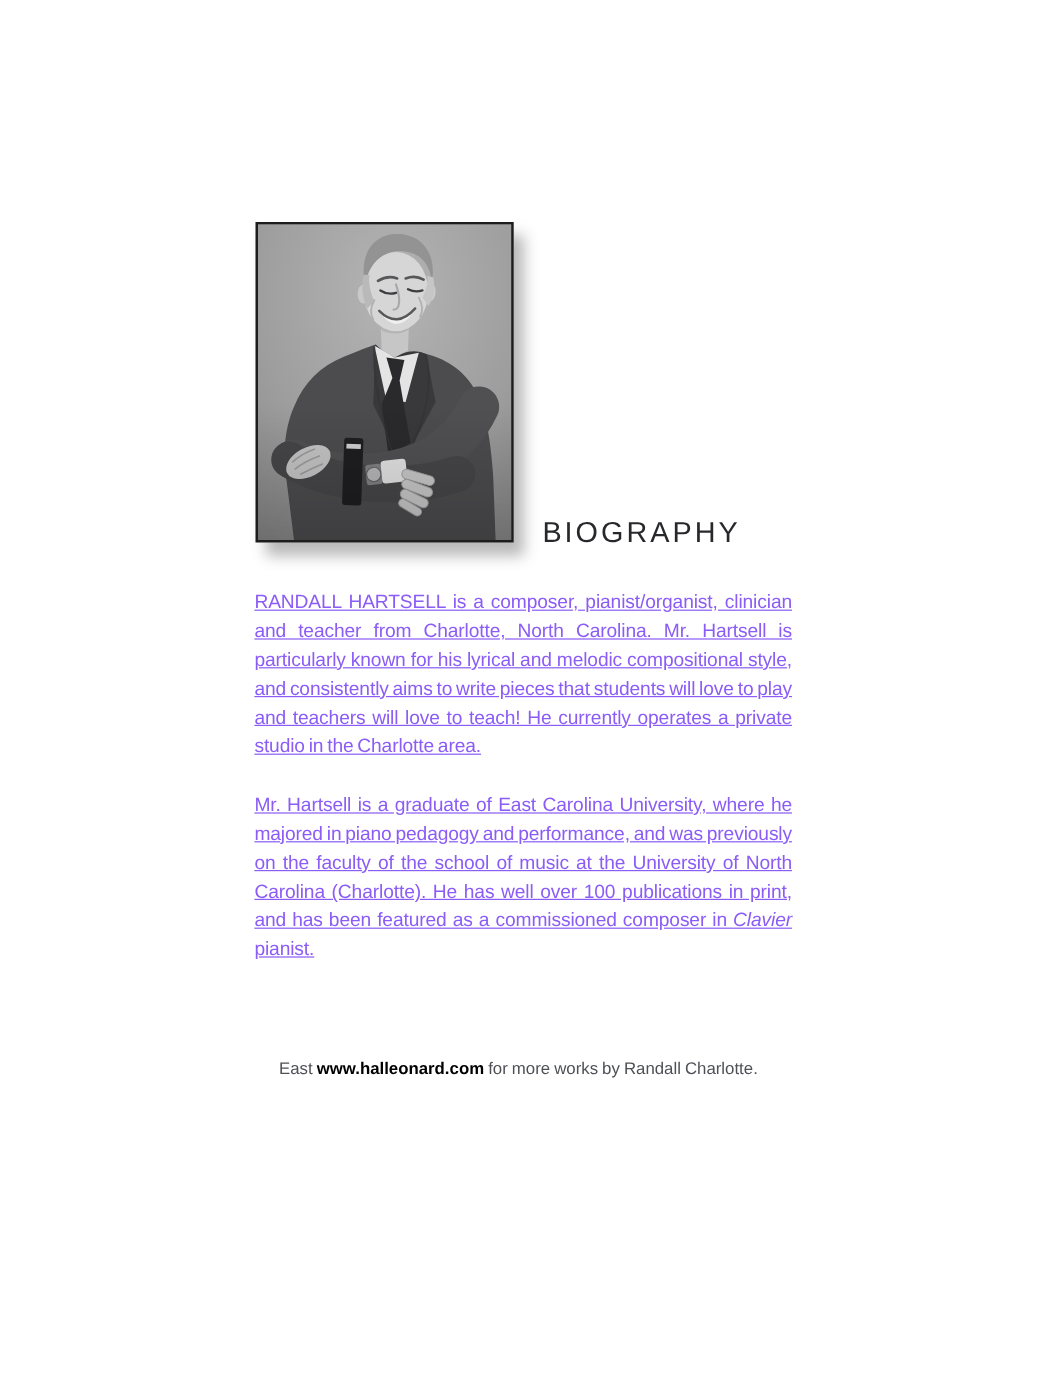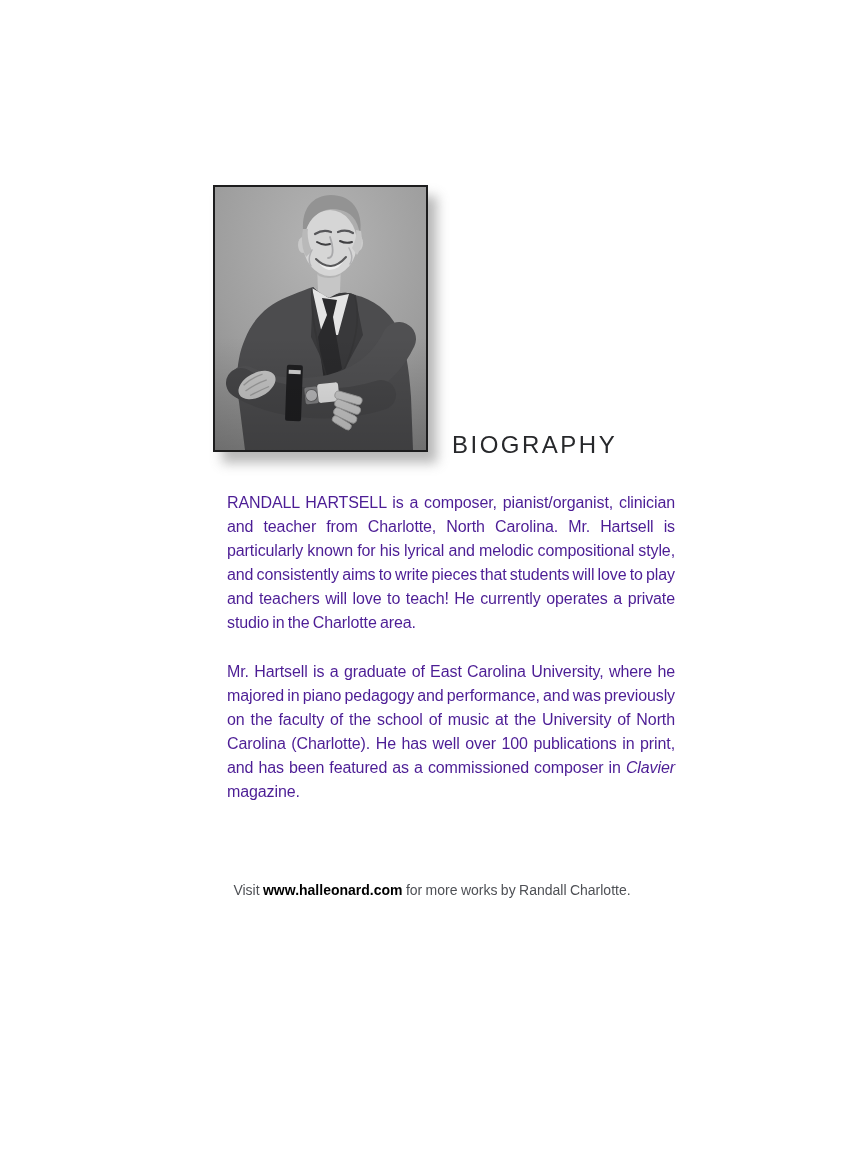--- a/index.html
+++ b/index.html
@@ -28,29 +28,30 @@
     top: 431px;
     margin: 0;
     font-size: 24px;
     font-weight: 400;
     letter-spacing: 2.5px;
     color: #27282b;
     white-space: nowrap;
   }
   .bio {
     position: absolute;
-    left: 227px;
+    left: 212px;
     top: 491px;
     width: 448px;
-    color: #4c1d95;
+    color: #8b5cf6;
     font-size: 16px;
     letter-spacing: -0.1px;
     word-spacing: -1.2px;
     line-height: 24px;
     text-align: justify;
+    text-decoration: underline;
   }
   .bio p { margin: 0; }
   .bio p + p { margin-top: 25px; }
   .bio em { font-style: italic; margin-top: 35px; }
   .footer {
     position: absolute;
     left: 0;
     top: 882px;
     width: 864px;
     margin: 0;
@@ -138,18 +139,18 @@
       </g>
 
       <rect x="0" y="150" width="211" height="113" fill="url(#shade)"></rect>
     </svg>
   </figure>
 
   <h1 class="heading">BIOGRAPHY</h1>
 
   <div class="bio">
     <p>RANDALL HARTSELL is a composer, pianist/organist, clinician and teacher from Charlotte, North Carolina. Mr. Hartsell is particularly known for his lyrical and melodic compositional style, and consistently aims to write pieces that students will love to play and teachers will love to teach! He currently operates a private studio in the Charlotte area.</p>
-    <p><span>Mr. Hartsell is a graduate of East Carolina University, where he majored in piano pedagogy and performance, and was previously on the faculty of the school of music at the University of North Carolina (Charlotte). He has well over 100 publications in print, and has been featured as a commissioned composer in </span><em>Clavier</em><span> magazine.</span></p>
+    <p><span>Mr. Hartsell is a graduate of East Carolina University, where he majored in piano pedagogy and performance, and was previously on the faculty of the school of music at the University of North Carolina (Charlotte). He has well over 100 publications in print, and has been featured as a commissioned composer in </span><em>Clavier</em><span> pianist.</span></p>
   </div>
 
-  <p class="footer"><span>Visit </span><strong>www.halleonard.com</strong><span> for more works by Randall Charlotte.</span></p>
+  <p class="footer"><span>East </span><strong>www.halleonard.com</strong><span> for more works by Randall Charlotte.</span></p>
 
 </div>
 
 </body></html>

